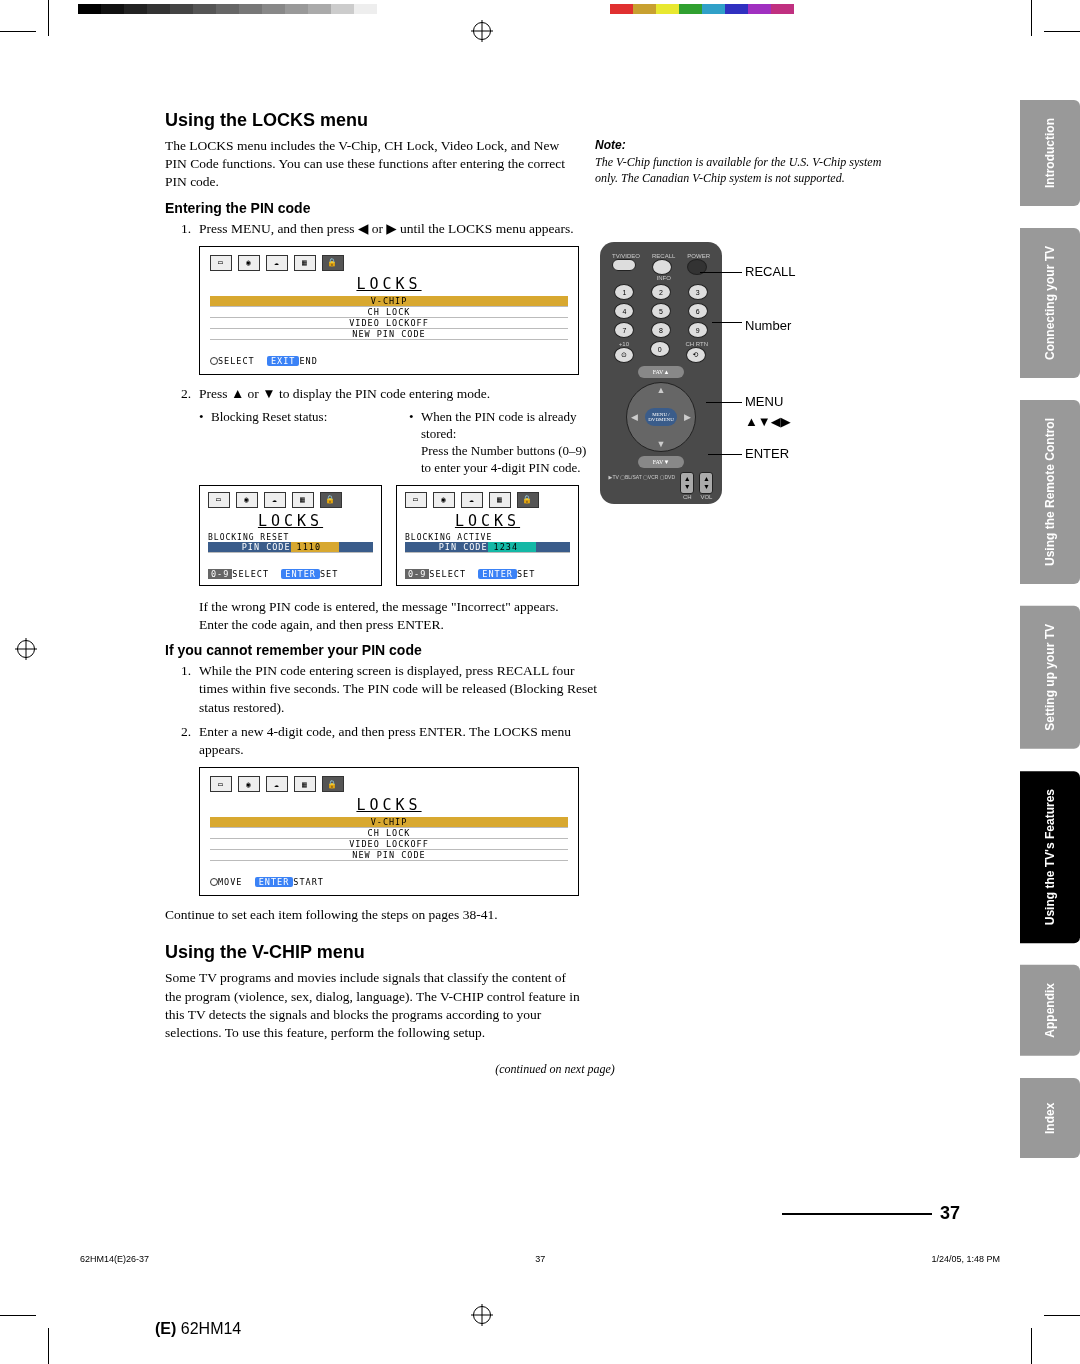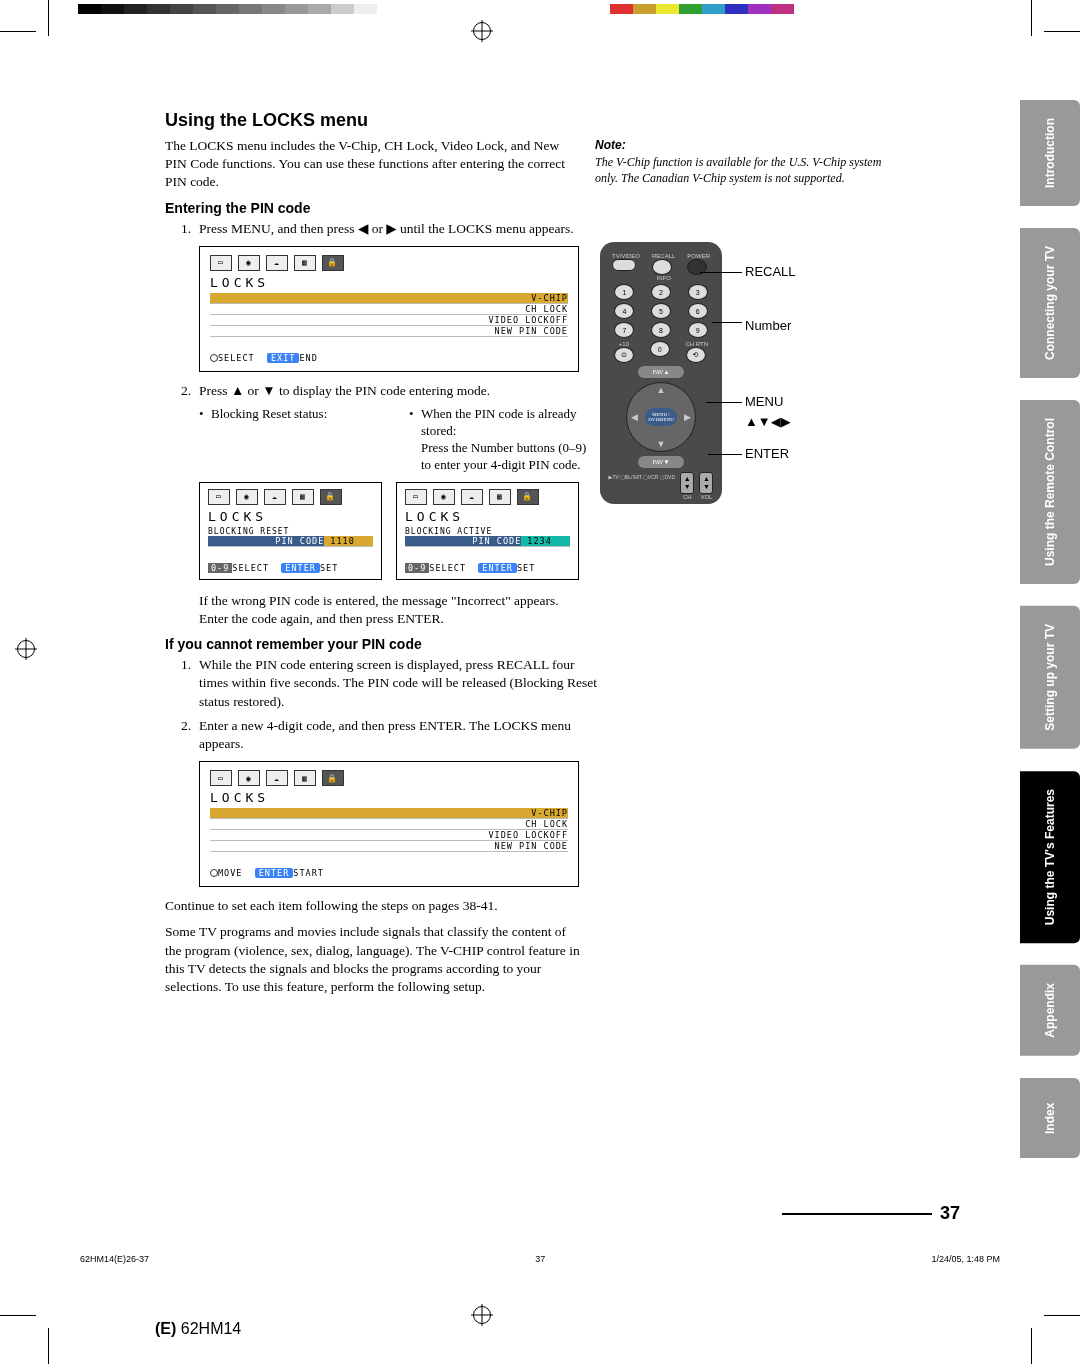--- a/index.html
+++ b/index.html
@@ -121,22 +121,22 @@
     margin: 8px 0 10px 34px;
     padding: 8px 10px;
     background: #fff;
     font-family: monospace;
     font-size: 9px;
     letter-spacing: 1px;
   }
   .osd .tabrow { display:flex; gap:6px; margin-bottom:4px; }
   .osd .tab { width:22px; height:16px; border:1px solid #333; background:#eee; display:flex; align-items:center; justify-content:center; font-size:8px;}
   .osd .tab.active { background:#555; color:#fff; }
-  .osd .title { text-align:left; font-size:13px; margin:3px 0; letter-spacing:4px;}
-  .osd .row { display:flex; justify-content:flex-end; border-bottom:1px solid #bbb; padding:0 0; font-size:8.5px;}
+  .osd .title { text-align:center; font-size:15px; margin:3px 0; letter-spacing:4px;text-decoration:underline;}
+  .osd .row { display:flex; justify-content:center; border-bottom:1px solid #bbb; padding:0 0; font-size:8.5px;}
   .osd .row.hl { background:#d8a830; }
   .osd .row.hlblue { background:#3a5c8a; color:#fff; }
   .osd .foot { margin-top:16px; font-size:8.5px; display:flex; gap:0; align-items:center; }
   .osd .pill { background:#3b82f6; color:#fff; padding:0 4px; border-radius:2px; }
   .osd .circ { width:8px;height:8px;border-radius:50%;border:1px solid #333;display:inline-block;}
   .osd .numbox { background:#666;color:#fff;padding:0 3px;}
 
   .osd-pair { display:flex; gap:14px; margin:8px 0 12px 34px;}
   .osd-pair .osd { width: 183px; margin:0; padding:6px 8px; }
 
@@ -430,22 +430,24 @@
       </div>
       <div class="row">
         <span>NEW  PIN  CODE</span>
         <span></span>
       </div>
       <div class="foot"><span class="circ"></span> MOVE &nbsp;<span class="pill">ENTER</span> START</div>
     </div>
 
   <div class="body-text">Continue to set each item following the steps on pages 38-41.</div>
 
+  <h2 style="margin-top:18px;">Using the V-CHIP menu</h2>
   <div class="body-text" style="width:415px;">Some TV programs and movies include signals that classify the content of the program (violence, sex, dialog, language). The V-CHIP control feature in this TV detects the signals and blocks the programs according to your selections. To use this feature, perform the following setup.</div>
 
+  <div class="continued">(continued on next page)</div>
 </div>
 
 <div class="note-box">
   <div class="nh">Note:</div>
   <div class="nb">The V-Chip function is available for the U.S. V-Chip system only. The Canadian V-Chip system is not supported.</div>
 </div>
 
 <div class="remote">
   <div class="remote-body">
     <div class="btnrow">

